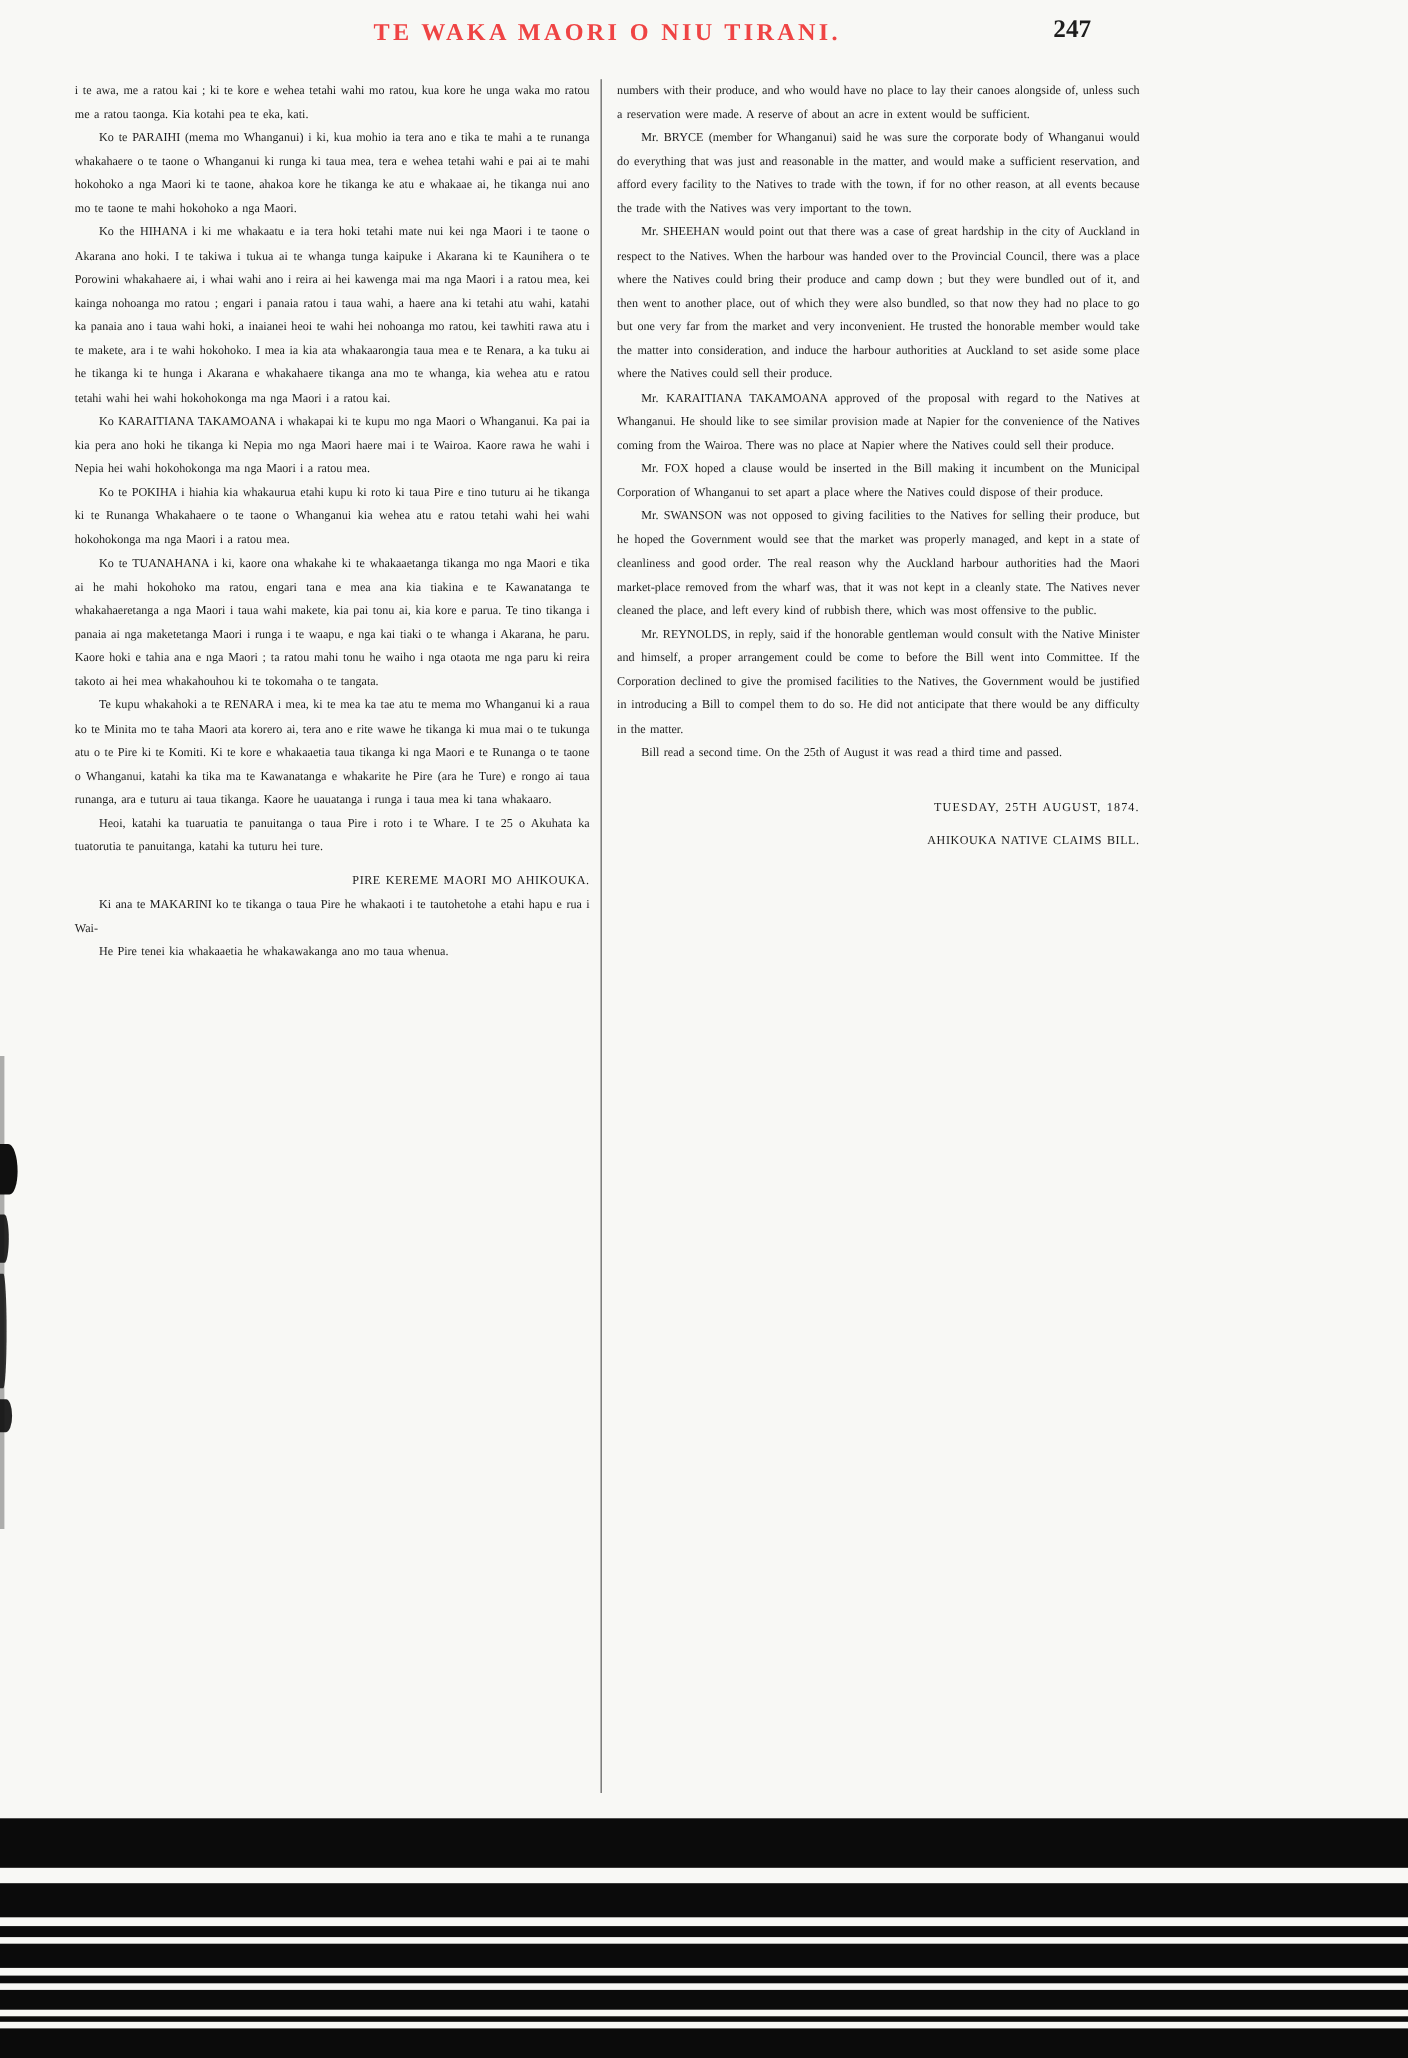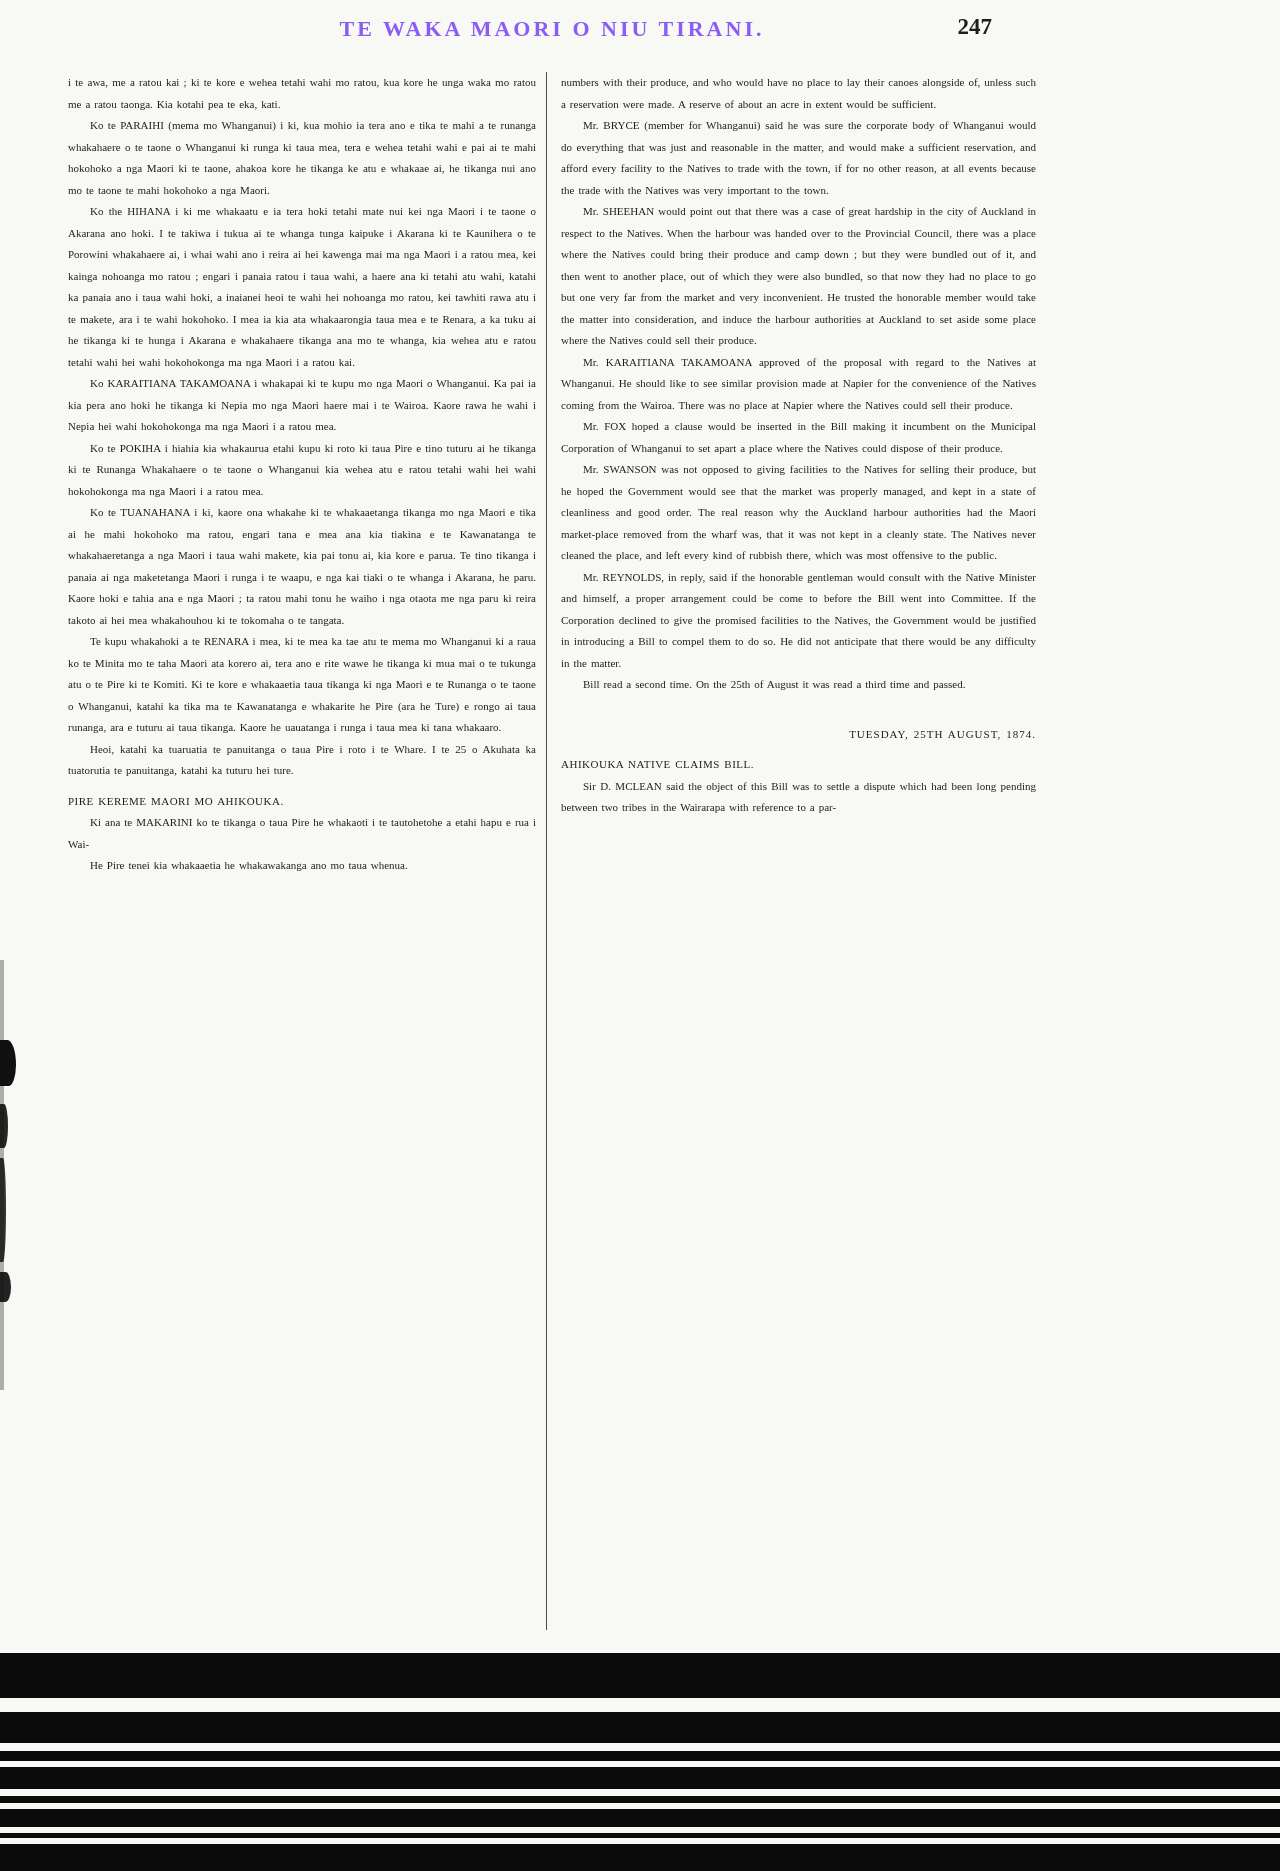--- a/index.html
+++ b/index.html
@@ -27,21 +27,21 @@
   }
   .masthead{
     position:relative;
     height:34px;
   }
   .masthead .title{
     text-align:center;
     font-size:22px;
     font-weight:bold;
     letter-spacing:3px;
-    color:#8b5cf6;
+    color:#ef4444;
   }
   .masthead .page-number{
     position:absolute;
     right:44px;top:-2px;
     font-size:23px;
     font-weight:bold;
     text-align:center;
   }
   .columns{
     display:flex;
@@ -64,21 +64,21 @@
     text-indent:22px;
   }
   .para-flush{text-indent:0;}
   .space-before{}
   .heading{
     text-align:right;
     margin-top:28px;
     letter-spacing:1px;
   }
   .subheading{
-    text-align:left;
+    text-align:right;
     margin-top:9px;
     letter-spacing:0.5px;
   }
   
   .bars .bar{
     position:absolute;left:0;width:1280px;
     background:#0b0b0b;
   }
   .bar.b1{top:1653px;height:45px;}
   .bar.b2{top:1712px;height:31px;}
@@ -128,21 +128,20 @@
           <p class="para-flush">numbers with their produce, and who would have no place to lay their canoes alongside of, unless such a reservation were made.  A reserve of about an acre in extent would be sufficient.</p>
           <p class="para">Mr. BRYCE (member for Whanganui) said he was sure the corporate body of Whanganui would do everything that was just and reasonable in the matter, and would make a sufficient reservation, and afford every facility to the Natives to trade with the town, if for no other reason, at all events because the trade with the Natives was very important to the town.</p>
           <p class="para">Mr. SHEEHAN would point out that there was a case of great hardship in the city of Auckland in respect to the Natives.  When the harbour was handed over to the Provincial Council, there was a place where the Natives could bring their produce and camp down ; but they were bundled out of it, and then went to another place, out of which they were also bundled, so that now they had no place to go but one very far from the market and very inconvenient.  He trusted the honorable member would take the matter into consideration, and induce the harbour authorities at Auckland to set aside some place where the Natives could sell their produce.</p>
           <p class="para space-before">Mr. KARAITIANA TAKAMOANA approved of the proposal with regard to the Natives at Whanganui.  He should like to see similar provision made at Napier for the convenience of the Natives coming from the Wairoa.  There was no place at Napier where the Natives could sell their produce.</p>
           <p class="para">Mr. FOX hoped a clause would be inserted in the Bill making it incumbent on the Municipal Corporation of Whanganui to set apart a place where the Natives could dispose of their produce.</p>
           <p class="para space-before">Mr. SWANSON was not opposed to giving facilities to the Natives for selling their produce, but he hoped the Government would see that the market was properly managed, and kept in a state of cleanliness and good order.  The real reason why the Auckland harbour authorities had the Maori market-place removed from the wharf was, that it was not kept in a cleanly state.  The Natives never cleaned the place, and left every kind of rubbish there, which was most offensive to the public.</p>
           <p class="para space-before">Mr. REYNOLDS, in reply, said if the honorable gentleman would consult with the Native Minister and himself, a proper arrangement could be come to before the Bill went into Committee.  If the Corporation declined to give the promised facilities to the Natives, the Government would be justified in introducing a Bill to compel them to do so.  He did not anticipate that there would be any difficulty in the matter.</p>
           <p class="para space-before">Bill read a second time.  On the 25th of August it was read a third time and passed.</p>
           <div class="heading">TUESDAY, 25TH AUGUST, 1874.</div>
           <div class="subheading">AHIKOUKA NATIVE CLAIMS BILL.</div>
-          <p class="para">Sir D. MCLEAN said the object of this Bill was to settle a dispute which had been long pending between two tribes in the Wairarapa with reference to a par-</p>
         </div>
     </div>
   </div>
 
   <div class="edge-shade"></div>
   <div class="blob blob1"></div>
   <div class="blob blob2"></div>
   <div class="blob blob3"></div>
   <div class="blob blob4"></div>
 

